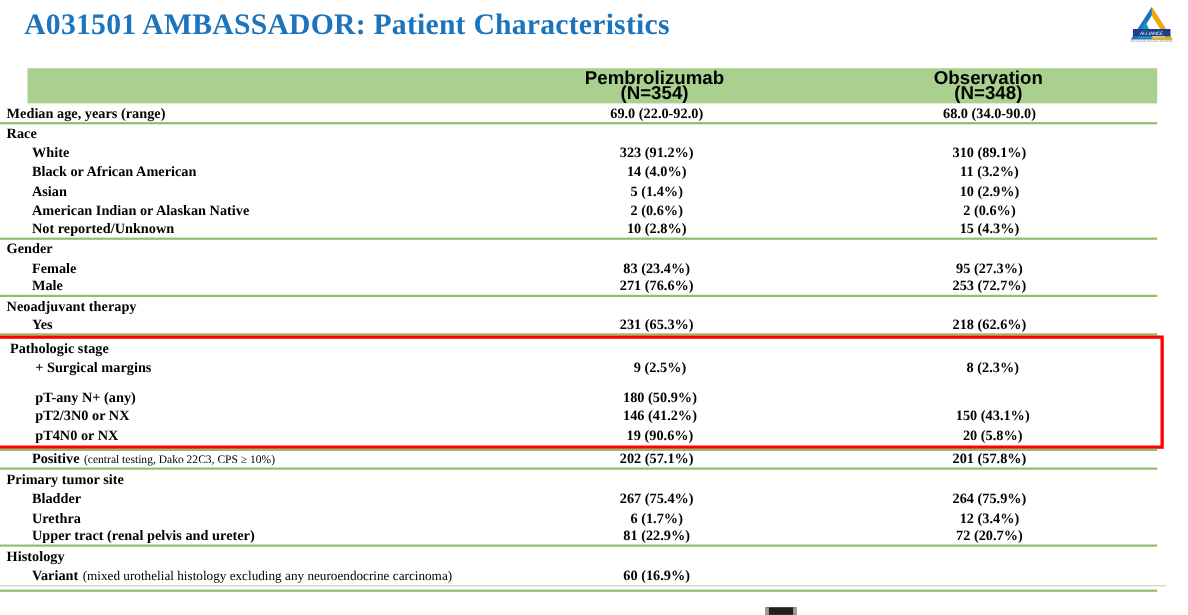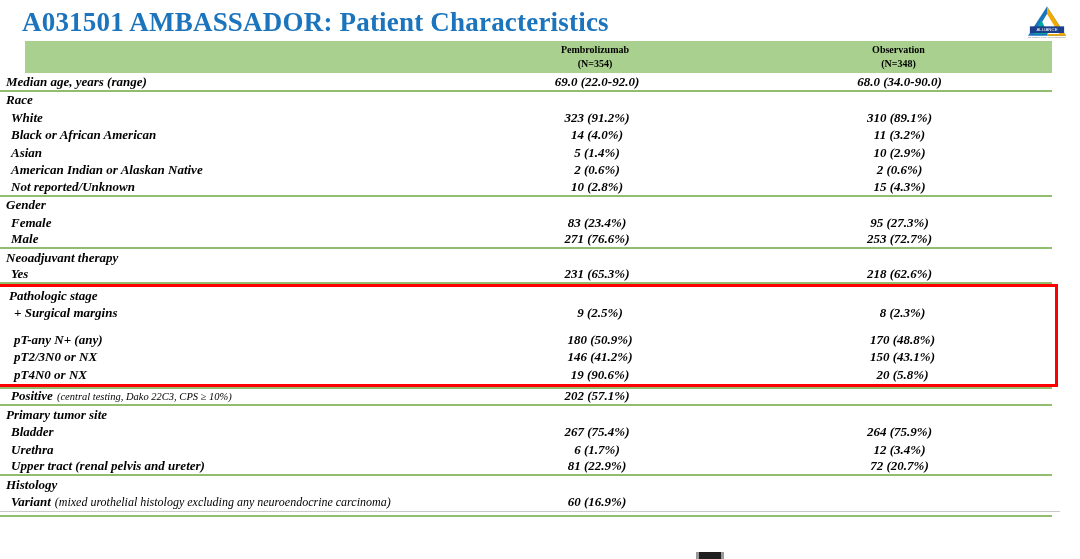--- a/index.html
+++ b/index.html
@@ -3,44 +3,44 @@
 <meta charset="utf-8">
 <style>
   html,body{margin:0;padding:0;}
   body{
     width:1080px;height:559px;overflow:hidden;background:#ffffff;
     position:relative;font-family:"Liberation Serif",serif;color:#000;
   }
   *{box-sizing:border-box;}
 
   .title{
-    margin:6px 0 3px 22px;
+    margin:6px 0 24px 22px;
     font-family:"Liberation Serif",serif;
     font-weight:bold;font-size:27px;line-height:32px;
     color:#1C75BC;letter-spacing:.2px;
   }
 
   .logo{position:absolute;top:5px;right:14px;width:38px;height:37px;}
 
   .tbl{width:1052px;}
 
   
   .thead{
     display:flex;margin-left:25px;width:1027px;height:32px;
     background:#A9D08E;
-    font-family:Liberation Serif, serif;font-weight:bold;font-size:10px;
+    font-family:Liberation Sans, sans-serif;font-weight:bold;font-size:17px;
   }
   .thead .spacer{flex:0 0 420px;}
   .thead .col{flex:0 0 300px;display:flex;flex-direction:column;justify-content:center;text-align:center;line-height:14px;}
   .thead .col.c2{flex:0 0 307px;}
 
   .rows{margin-top:1px;}
-  .row{display:flex;align-items:center;height:17.5px;font-size:13px;font-weight:bold;font-style:italic;}
+  .row{display:flex;align-items:center;height:17.5px;font-size:13px;font-weight:bold;}
   .row .lbl{flex:0 0 447px;padding-left:6px;white-space:nowrap;overflow:hidden;}
-  .row.indent .lbl{padding-left:11px;}
+  .row.indent .lbl{padding-left:29px;}
   .row .val{flex:0 0 300px;text-align:center;}
   .row .val.v2{flex:0 0 305px;}
   .row .note{font-weight:normal;font-size:10.5px;padding-left:4px;}
   .row.variant .note{font-size:12px;margin-top:21px;}
 
   .sep{border-bottom:2px solid #90BD6E;}
   .greenline{height:0;border-bottom:2px solid #90BD6E;width:1052px;}
   .grayline{height:0;border-bottom:1px solid #C9C9C9;width:1060px;}
   .mt2{margin-top:3px;}
 
@@ -169,39 +169,39 @@
       </div>
       <div class="row indent">
         <div class="lbl"><span>+ Surgical margins</span></div>
         <div class="val">9 (2.5%)</div>
         <div class="val v2">8 (2.3%)</div>
       </div>
       <div class="gap"></div>
       <div class="row indent">
         <div class="lbl"><span>pT-any N+ (any)</span></div>
         <div class="val">180 (50.9%)</div>
-        <div class="val v2">170 (48.8%)</div>
       </div>
       <div class="row indent">
         <div class="lbl"><span>pT2/3N0 or NX</span></div>
         <div class="val">146 (41.2%)</div>
         <div class="val v2">150 (43.1%)</div>
       </div>
       <div class="row indent">
         <div class="lbl"><span>pT4N0 or NX</span></div>
         <div class="val">19 (90.6%)</div>
         <div class="val v2">20 (5.8%)</div>
       </div>
     </div>
     <div class="greenline"></div>
 
 
     <div class="row indent sep">
       <div class="lbl"><span>Positive</span><span class="note">(central testing, Dako 22C3, CPS ≥ 10%)</span></div>
       <div class="val">202 (57.1%)</div>
+      <div class="val v2">201 (57.8%)</div>
     </div>
 
     <div class="row">
       <div class="lbl"><span>Primary tumor site</span></div>
       <div class="val"></div>
         <div class="val v2"></div>
     </div>
 
     <div class="row indent">
       <div class="lbl"><span>Bladder</span></div>

